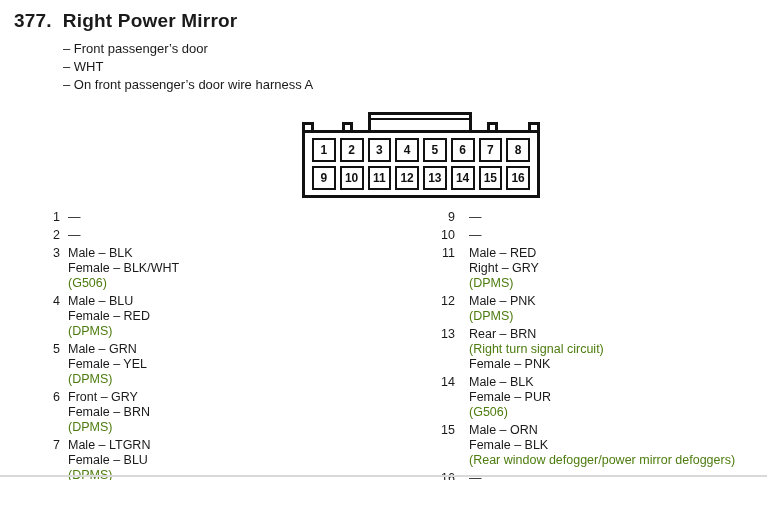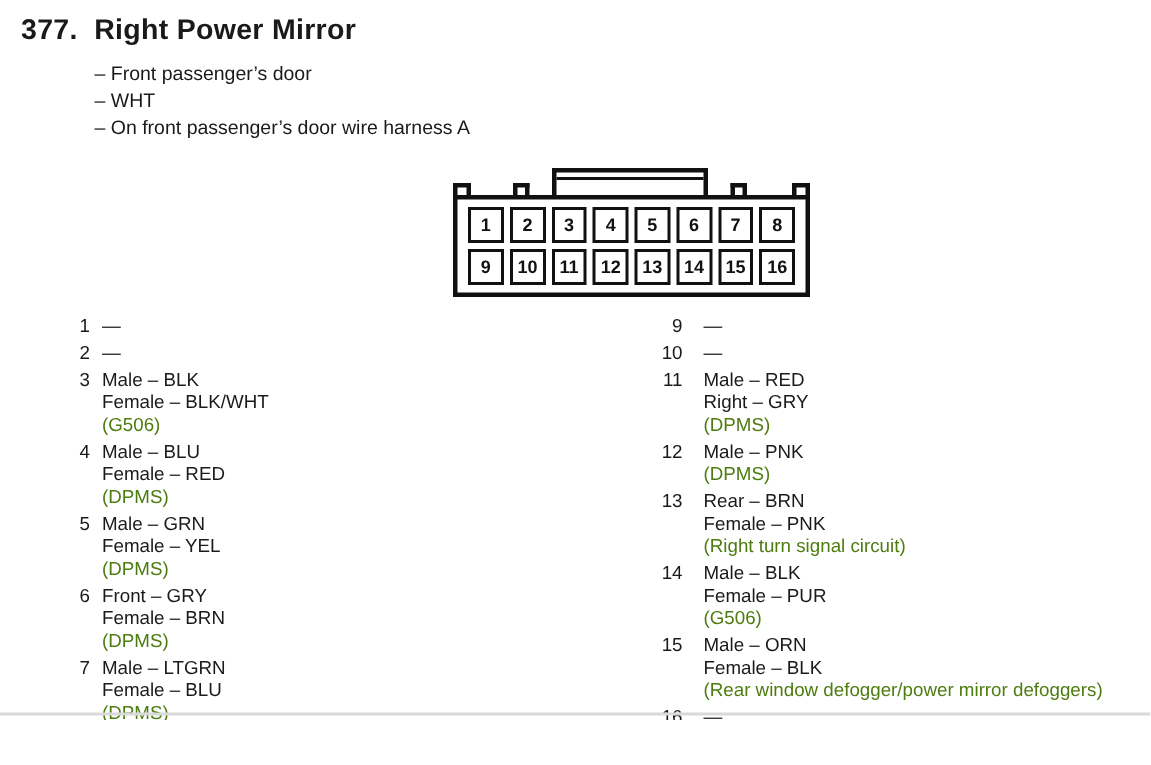--- a/index.html
+++ b/index.html
@@ -171,22 +171,22 @@
         <div class="pin-line"><span class="pin-num">11</span><span class="pin-txt">Male – RED</span></div>
         <div class="pin-line indent"><span class="pin-txt-f">Right – GRY</span></div>
         <div class="pin-line indent ref-blue"><span class="pin-txt-r">(DPMS)</span></div>
       </div>
       <div class="pin-entry">
         <div class="pin-line"><span class="pin-num">12</span><span class="pin-txt">Male – PNK</span></div>
         <div class="pin-line indent ref-blue"><span class="pin-txt-r">(DPMS)</span></div>
       </div>
       <div class="pin-entry">
         <div class="pin-line"><span class="pin-num">13</span><span class="pin-txt">Rear – BRN</span></div>
+        <div class="pin-line indent ref-blue"><span class="pin-txt-r">(Right turn signal circuit)</span></div>
         <div class="pin-line indent"><span class="pin-txt-f">Female – PNK</span></div>
-        <div class="pin-line indent ref-blue"><span class="pin-txt-r">(Right turn signal circuit)</span></div>
       </div>
       <div class="pin-entry">
         <div class="pin-line"><span class="pin-num">14</span><span class="pin-txt">Male – BLK</span></div>
         <div class="pin-line indent"><span class="pin-txt-f">Female – PUR</span></div>
         <div class="pin-line indent ref-blue"><span class="pin-txt-r">(G506)</span></div>
       </div>
       <div class="pin-entry">
         <div class="pin-line"><span class="pin-num">15</span><span class="pin-txt">Male – ORN</span></div>
         <div class="pin-line indent"><span class="pin-txt-f">Female – BLK</span></div>
         <div class="pin-line indent ref-blue"><span class="pin-txt-r">(Rear window defogger/power mirror defoggers)</span></div>

